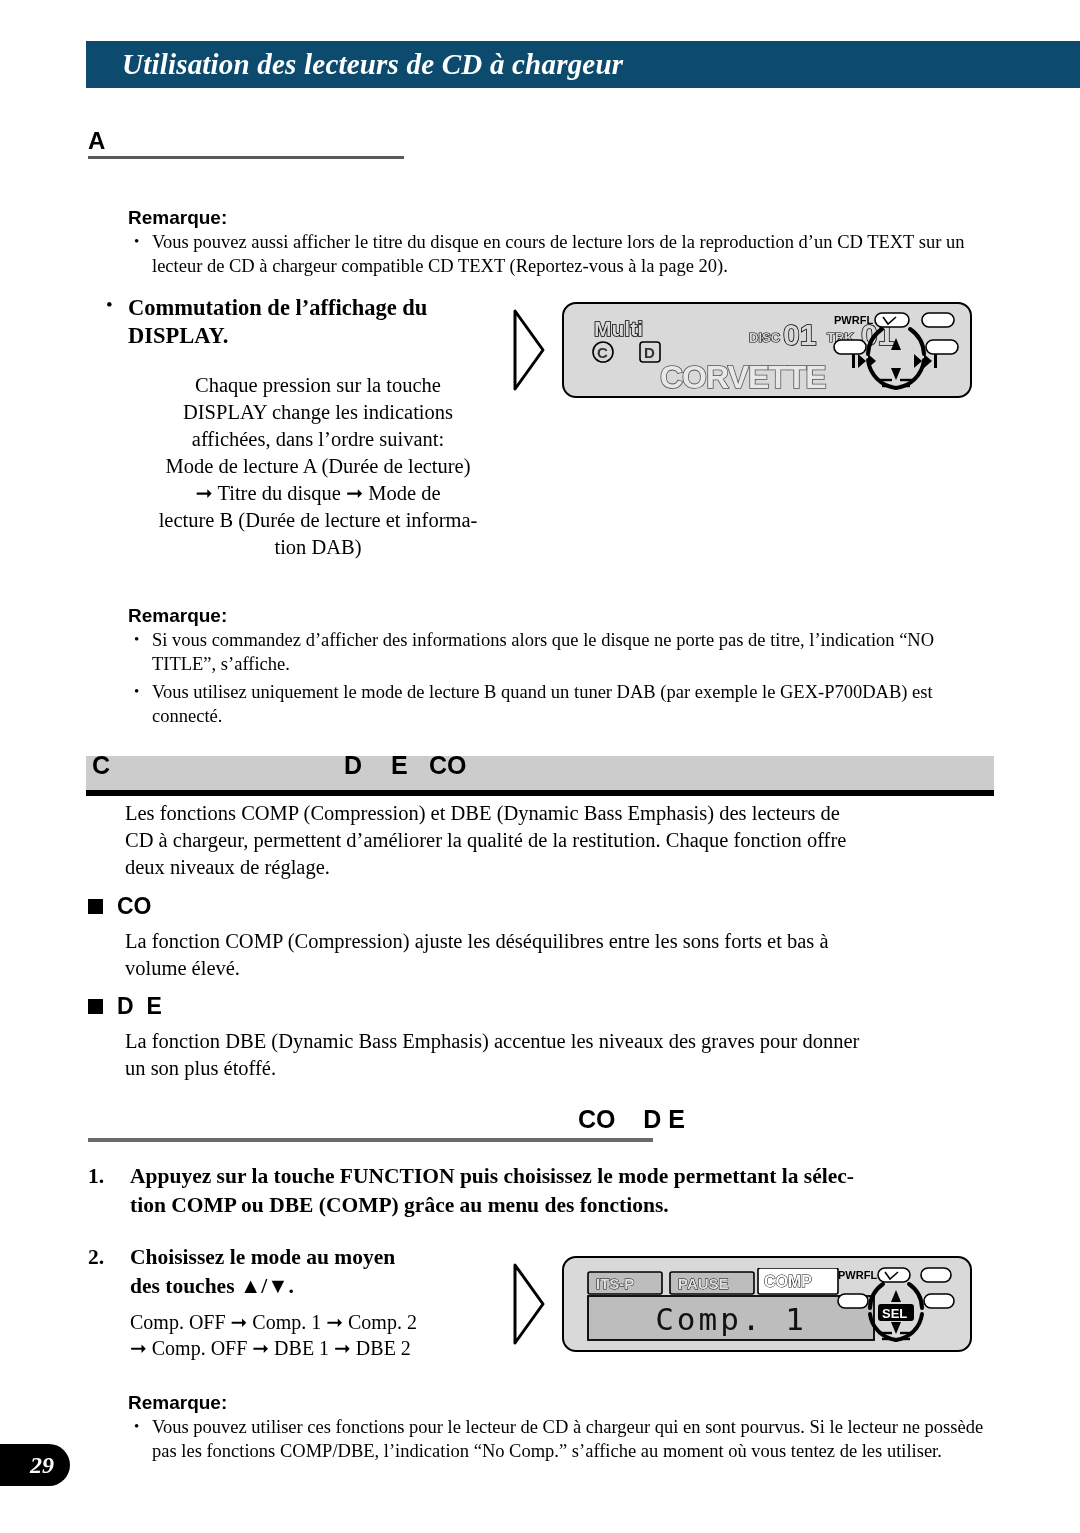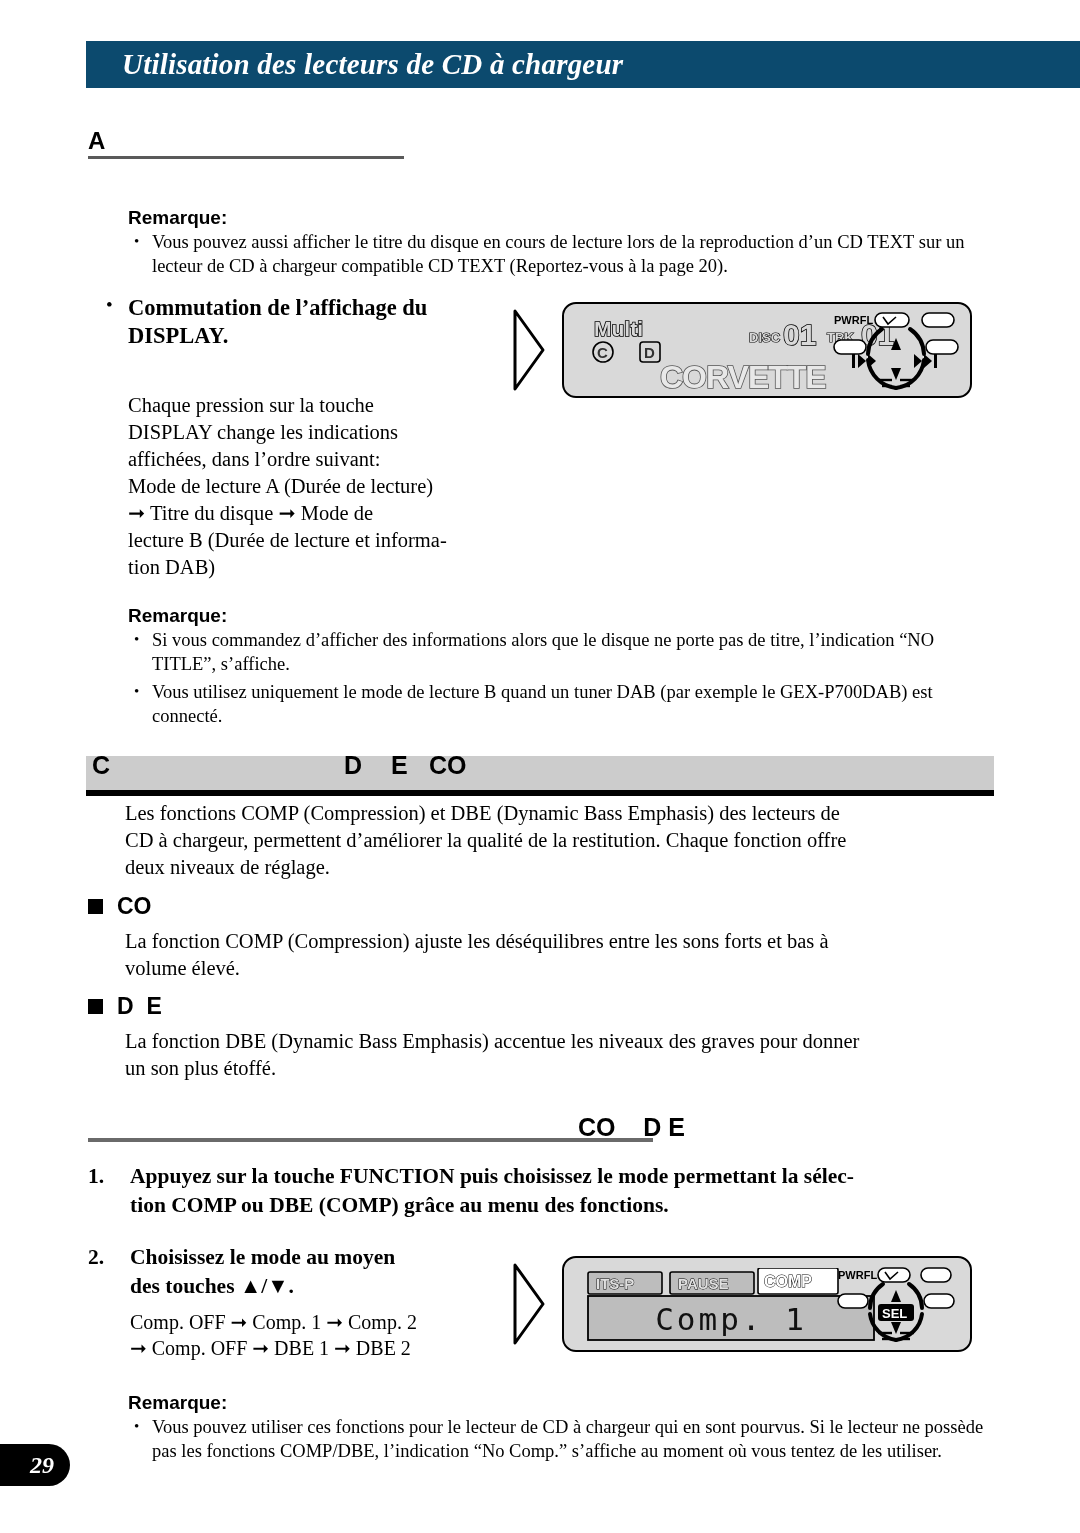--- a/index.html
+++ b/index.html
@@ -262,21 +262,21 @@
   
   .half-head {
     position: absolute;
     left: 88px;
     top: 1100px;
     width: 906px;
   }
   .half-head-text {
     position: absolute;
     left: 490px;
-    top: 13px;
+    top: 5px;
     font-family: "Liberation Sans", sans-serif;
     font-weight: bold;
     font-size: 25px;
     white-space: pre;
   }
   .half-head-rule {
     position: absolute;
     left: 0;
     top: 38px;
     width: 565px;
@@ -352,21 +352,21 @@
     </ul>
   </div>
 
   <div class="bullet-head" style="top:294px;">
     <div class="bullet-head-row">
       <span class="bullet-head-text">Commutation de l’affichage du</span>
       <span class="bullet-head-text">DISPLAY.</span>
     </div>
   </div>
 
-  <div style="position:absolute; left:128px; top:392px; width:380px;" class="body-text">
+  <div style="position:absolute; left:128px; top:372px; width:380px;text-align:center;" class="body-text">
     <div>Chaque pression sur la touche</div>
     <div>DISPLAY change les indications</div>
     <div>affichées, dans l’ordre suivant:</div>
     <div>Mode de lecture A (Durée de lecture)</div>
     <div>➞ Titre du disque ➞ Mode de</div>
     <div>lecture B (Durée de lecture et informa-</div>
     <div>tion DAB)</div>
   </div>
 
   <div class="lcd-wrap" style="left:512px; top:302px;">

